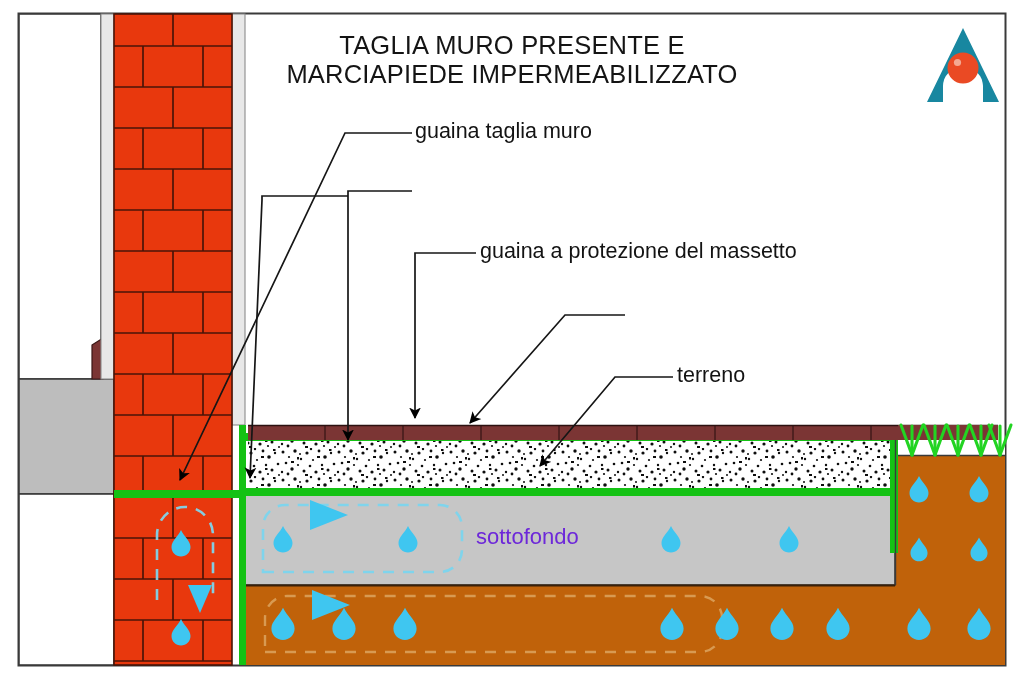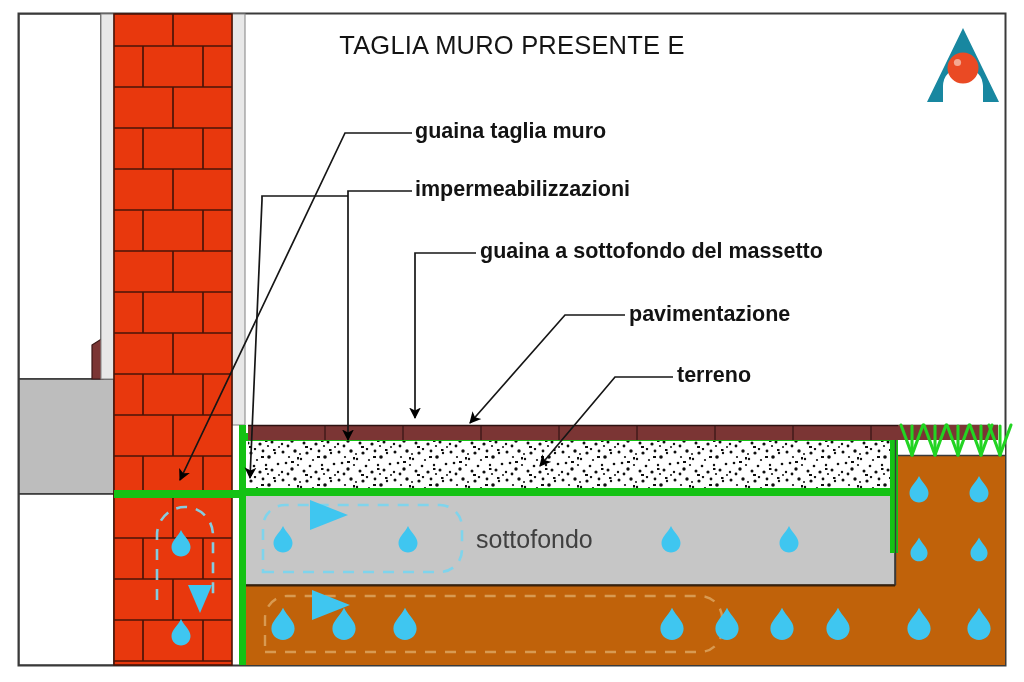--- a/index.html
+++ b/index.html
@@ -16,22 +16,22 @@
     font-family:"Liberation Sans","DejaVu Sans",sans-serif;
     color:#111111;
     white-space:nowrap;
     line-height:1.12;
   }
   #title{
     left:0;top:31px;width:1024px;text-align:center;
     font-size:25.5px;letter-spacing:.2px;color:#141414;
   }
   #title .t2{display:block;}
-  .callout{font-size:21.5px;color:#131313;font-weight:bold;}
-  .inlbl{font-size:25px;color:#404040;}
+  .callout{font-size:21.5px;color:#131313;}
+  .inlbl{font-size:22px;color:#6d28d9;}
   #lbl-guaina-taglia-muro{left:415px;top:119px;}
   #lbl-impermeabilizzazioni{left:415px;top:177px;}
   #lbl-guaina-massetto{left:480px;top:239px;}
   #lbl-pavimentazione{left:629px;top:302px;}
   #lbl-massetto{left:677px;top:363px;}
   #lbl-sottofondo{left:476px;top:525px;}
   #lbl-terreno{left:437px;top:611px;}
 </style>
 </head>
 <body>
@@ -259,28 +259,27 @@
     <g transform="translate(923,24)">
       <path d="M40,4 L76,78 L60,78 L60,62 C60,52 53,45 43,45 L37,45 C27,45 20,52 20,62 L20,78 L4,78 Z" fill="#1887A0"></path>
       <path d="M40,10 L66,66 L60,66 L60,60 C60,48 52,41 40,41 C28,41 20,48 20,60 L20,66 L14,66 Z" fill="#1887A0"></path>
       <circle cx="40" cy="44" r="15.5" fill="#EA4A24"></circle>
       <circle cx="34.5" cy="38.5" r="3.6" fill="#F6B9A4" opacity=".85"></circle>
     </g>
   </svg>
 
   <div class="lbl" id="title">
     <span class="t1">TAGLIA MURO PRESENTE E</span>
+    <span class="t2">MARCIAPIEDE IMPERMEABILIZZATO</span>
   </div>
 
   <div class="lbl callout" id="lbl-guaina-taglia-muro">guaina taglia muro</div>
 
-  <div class="lbl callout" id="lbl-impermeabilizzazioni">impermeabilizzazioni</div>
-
-  <div class="lbl callout" id="lbl-guaina-massetto">guaina a sottofondo del massetto</div>
-
-  <div class="lbl callout" id="lbl-pavimentazione">pavimentazione</div>
+
+  <div class="lbl callout" id="lbl-guaina-massetto">guaina a protezione del massetto</div>
+
 
   <div class="lbl callout" id="lbl-massetto">terreno</div>
 
   <div class="lbl inlbl" id="lbl-sottofondo">sottofondo</div>
 
 
 </div>
 
 </body></html>

